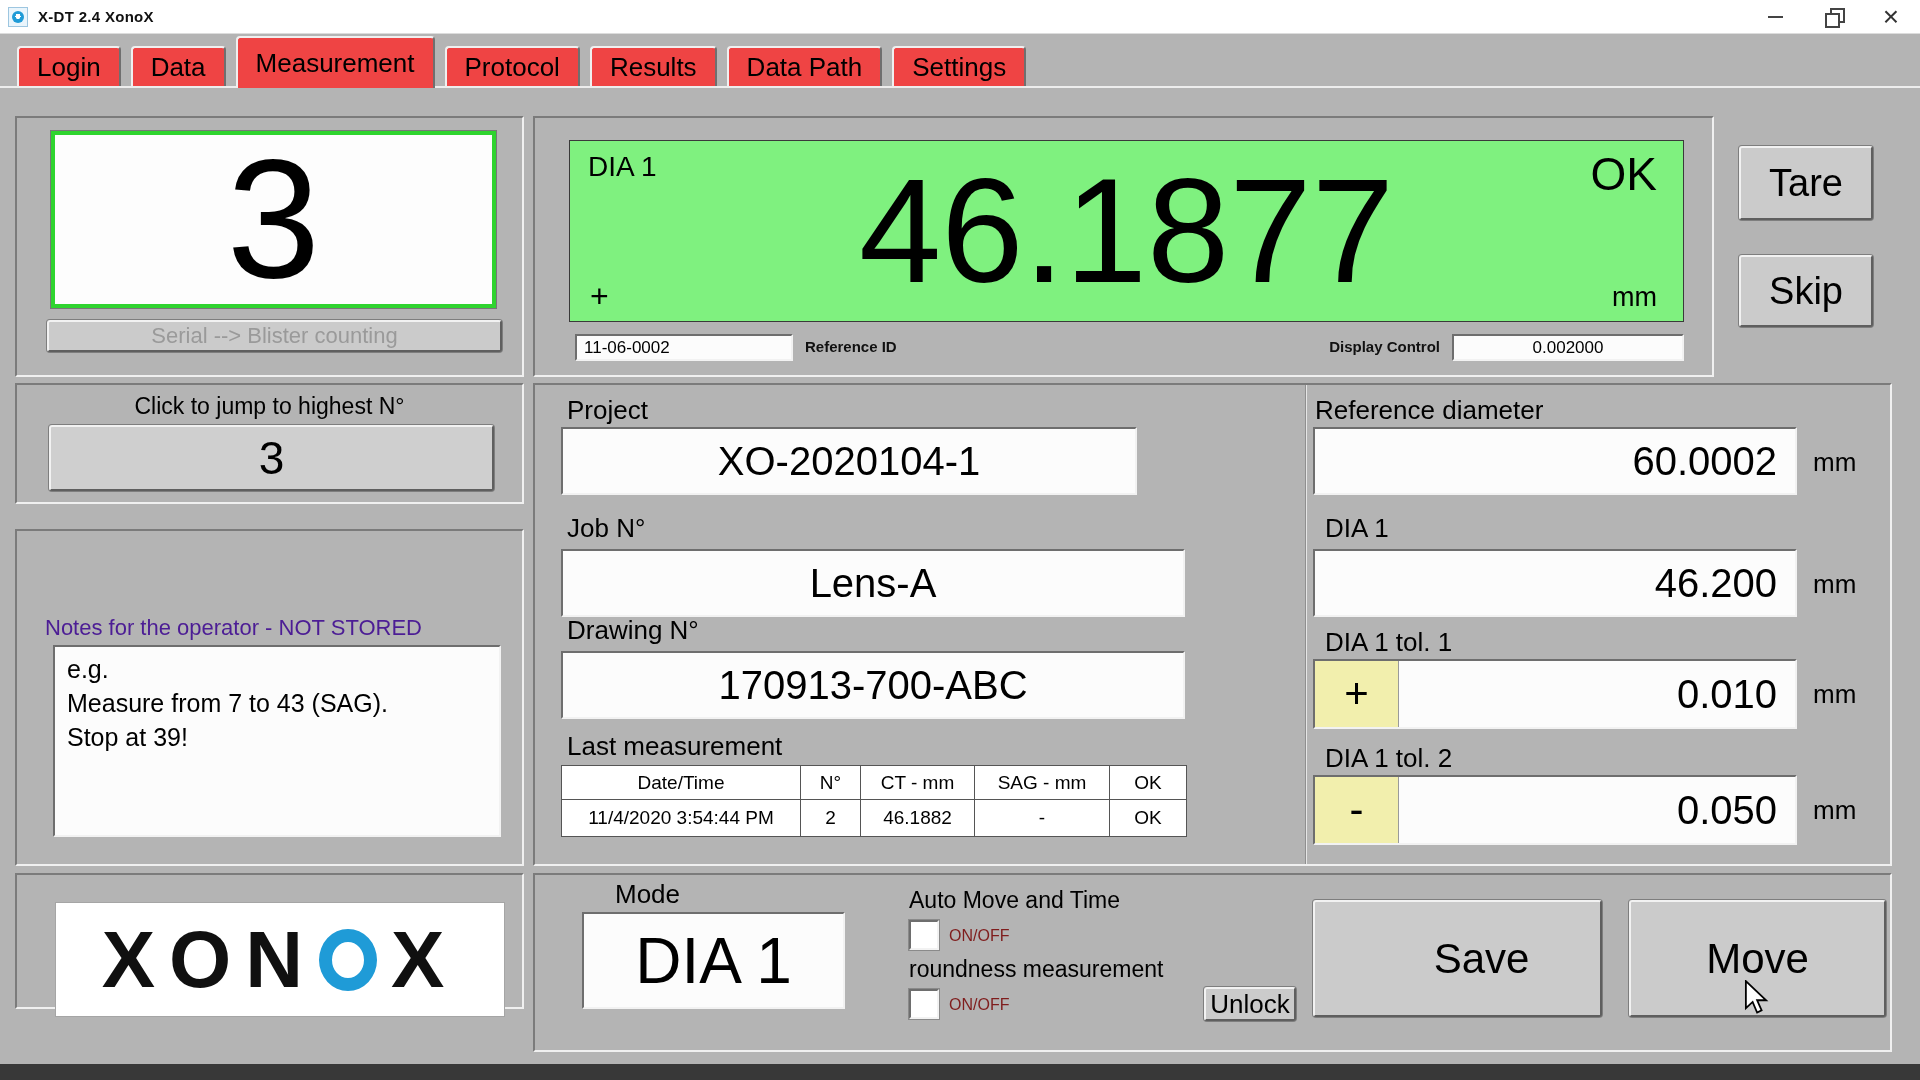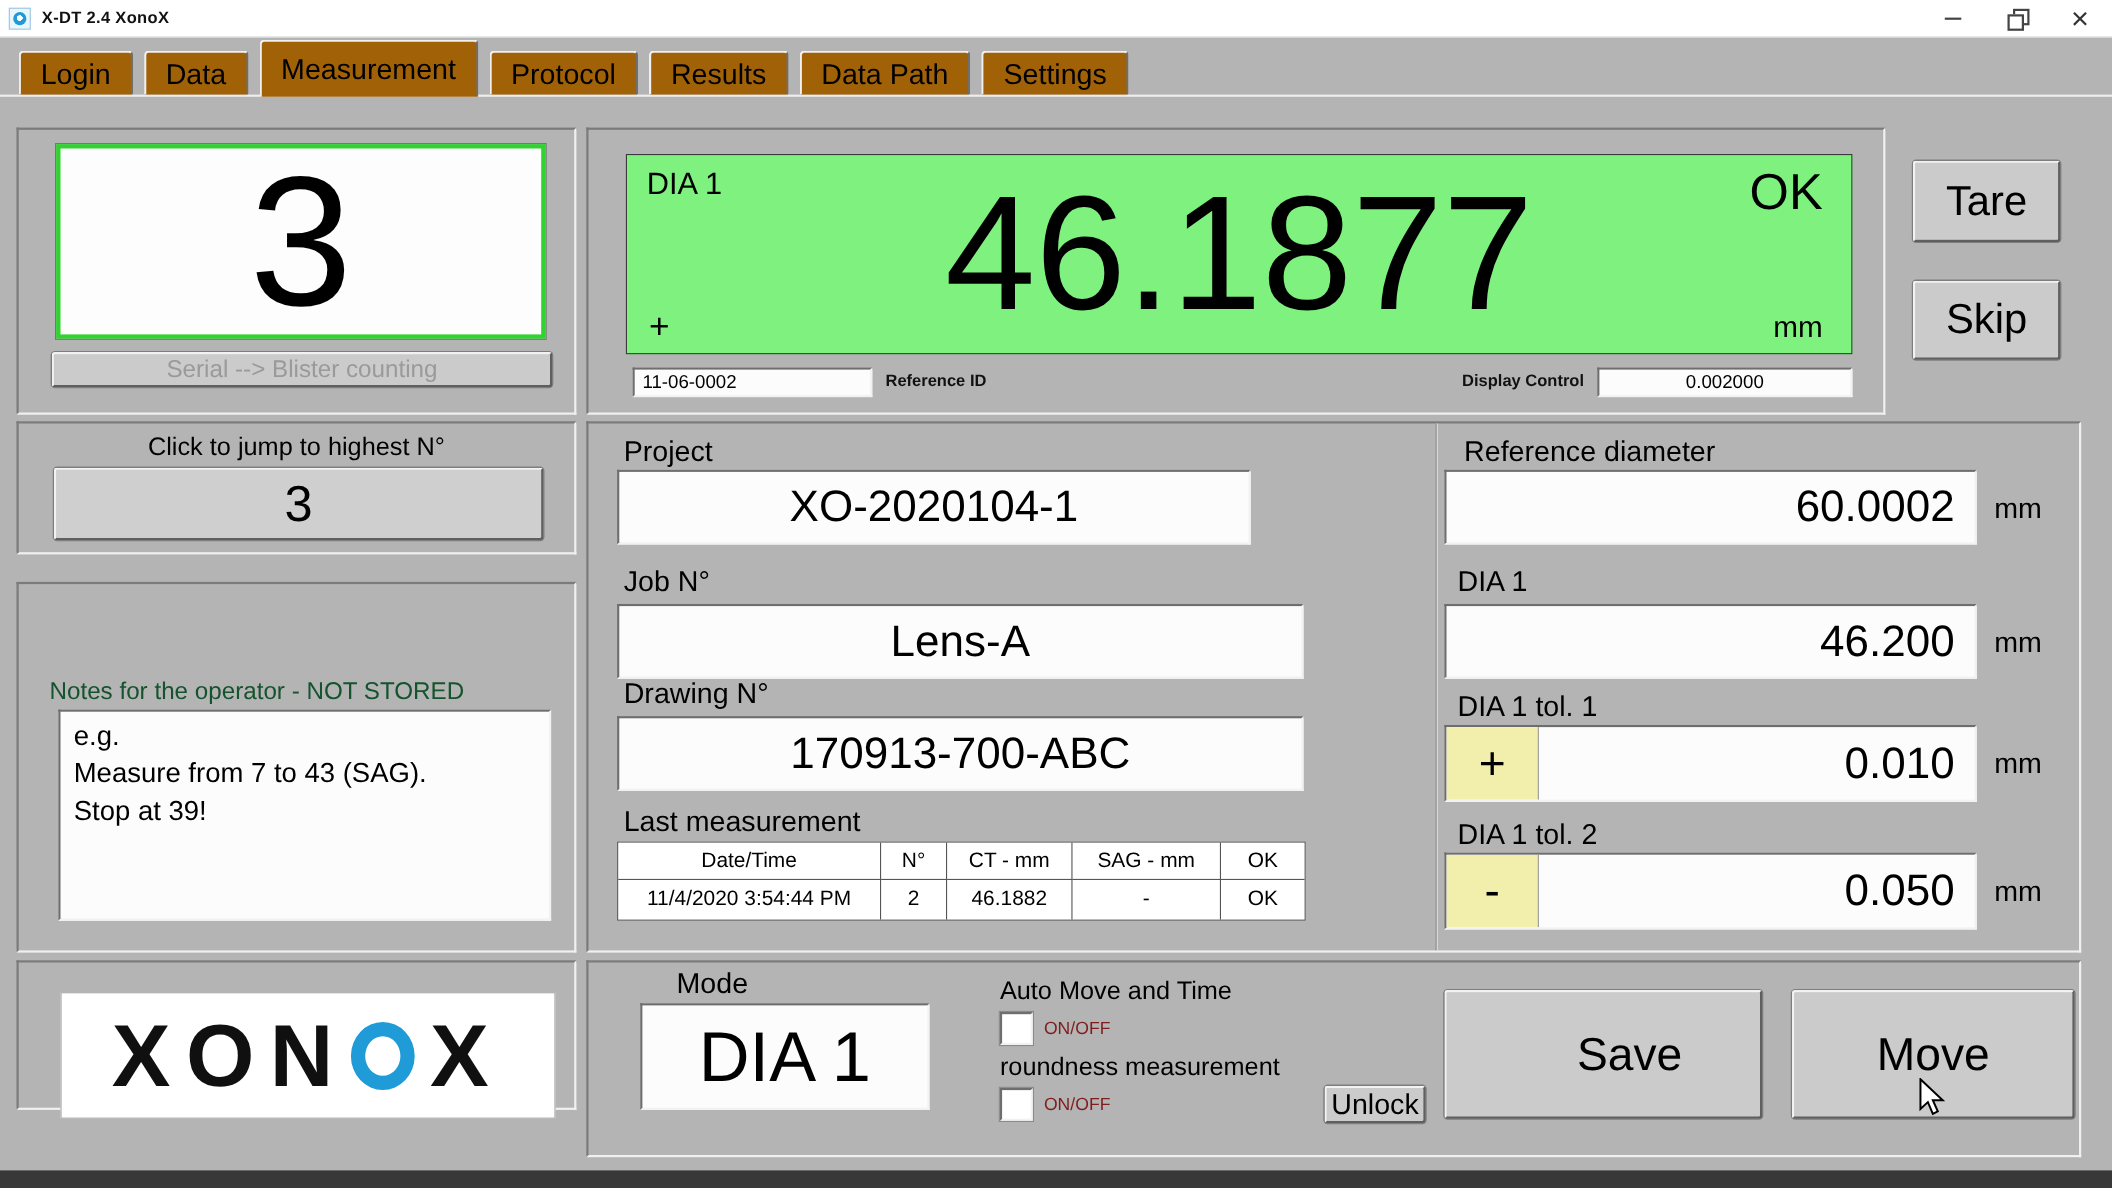--- a/index.html
+++ b/index.html
@@ -18,21 +18,21 @@
   .min-glyph { width:15px; border-top:2px solid #444; }
   .restore-glyph { position:relative; width:17px; height:17px; }
   .restore-glyph::before { content:""; position:absolute; left:5px; top:0; width:11px; height:11px; border:2px solid #444; }
   .restore-glyph::after  { content:""; position:absolute; left:0; top:5px; width:11px; height:11px; border:2px solid #444; background:#fff; }
   .close-glyph { font-size:28px; line-height:28px; color:#333; }
 
   
   .tabbar { position:absolute; left:0; top:34px; width:1920px; height:54px; display:flex; align-items:flex-end; padding-left:17px; }
   .tab-underline { position:absolute; left:0; bottom:0; width:100%; height:2px; background:#ededed; z-index:0; }
   .tab { position:relative; z-index:1; height:40px; margin-bottom:2px; margin-right:10px; padding:16px 18px;
-         display:flex; align-items:center; background:#a16207; font-size:26px; color:#000;
+         display:flex; align-items:center; background:#ef4444; font-size:26px; color:#000;
          border:2px solid; border-color:#f0f0f0 #6f6f6f #b4b4b4 #f0f0f0; border-bottom:none; border-radius:4px 4px 0 0; }
   .tab.active { z-index:2; height:52px; margin-bottom:0; }
 
   
   .panel  { position:absolute; background:#b4b4b4; border:2px solid; border-color:#7b7b7b #f0f0f0 #f0f0f0 #7b7b7b; }
   .sunken { border:2px solid; border-color:#6e6e6e #f2f2f2 #f2f2f2 #6e6e6e; background:#fcfcfc; }
   .btn3d  { border:2px solid; border-color:#f2f2f2 #5f5f5f #5f5f5f #f2f2f2; background:#cbcbcb; color:#000;
             display:flex; align-items:center; justify-content:center; cursor:pointer;
             box-shadow:0 0 0 1px #7e7e7e; border-radius:3px; }
   .abs { position:absolute; }
@@ -60,21 +60,21 @@
 
   
   .tare-btn { left:1739px; top:146px; width:134px; height:74px; font-size:38px; }
   .skip-btn { left:1739px; top:255px; width:134px; height:72px; font-size:38px; }
 
   
   .jump-label { position:absolute; left:0; top:8px; width:100%; text-align:center; font-size:23px; color:#000; }
   .jump-box { position:absolute; left:32px; top:40px; width:445px; height:66px; font-size:46px; background:#cfcfcf; }
 
   
-  .notes-label { position:absolute; left:28px; top:84px; font-size:22px; color:#14532d; white-space:nowrap; }
+  .notes-label { position:absolute; left:28px; top:84px; font-size:22px; color:#4c1d95; white-space:nowrap; }
   .notes-box { position:absolute; left:36px; top:114px; width:448px; height:192px; font-size:25px; color:#000;
                padding:6px 12px; white-space:pre-line; line-height:1.35; overflow:hidden; }
 
   
   .vdivider { position:absolute; left:770px; top:0; width:1px; height:479px; background:#8f8f8f; box-shadow:1px 0 0 #e6e6e6; }
   .field { position:absolute; font-size:40px; color:#000; overflow:hidden; }
   .field-center { display:flex; align-items:center; justify-content:center; }
   .field-right { display:flex; align-items:center; justify-content:flex-end; padding-right:18px; }
   .mm { position:absolute; font-size:26px; color:#000; }
   .tol-field { display:flex; align-items:stretch; padding:0; }
@@ -218,21 +218,21 @@
       </div>
       <div class="lm-row data">
         <div class="lm-cell w-date">11/4/2020 3:54:44 PM</div>
         <div class="lm-cell w-n">2</div>
         <div class="lm-cell w-ct">46.1882</div>
         <div class="lm-cell w-sag">-</div>
         <div class="lm-cell w-ok">OK</div>
       </div>
     </div>
 
-    <span class="lbl" style="left:796px; top:10px;">Reference diameter</span>
+    <span class="lbl" style="left:780px; top:10px;">Reference diameter</span>
     <div class="field sunken field-right" style="left:778px; top:42px; width:484px; height:68px;">60.0002</div>
     <span class="mm" style="left:1278px; top:62px;">mm</span>
 
     <span class="lbl" style="left:790px; top:128px;">DIA 1</span>
     <div class="field sunken field-right" style="left:778px; top:164px; width:484px; height:68px;">46.200</div>
     <span class="mm" style="left:1278px; top:184px;">mm</span>
 
     <span class="lbl" style="left:790px; top:242px;">DIA 1 tol. 1</span>
     <div class="field sunken tol-field" style="left:778px; top:274px; width:484px; height:70px;">
       <div class="tol-sign">+</div>

